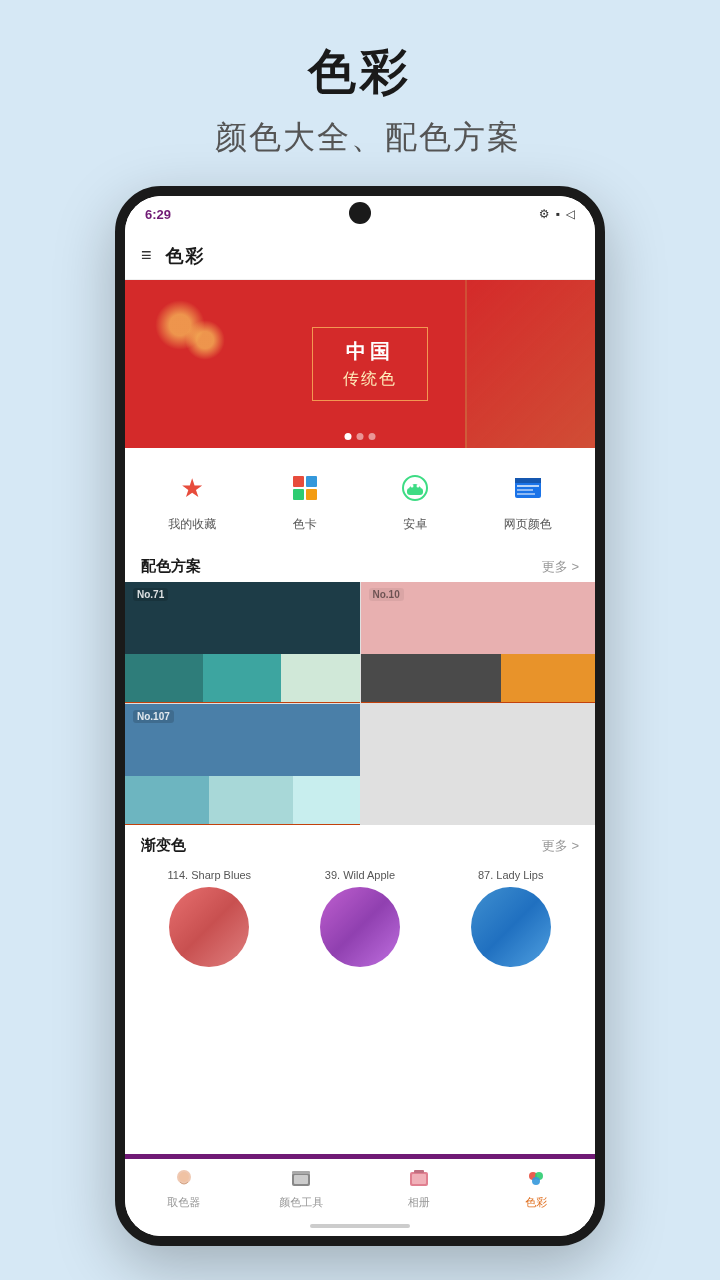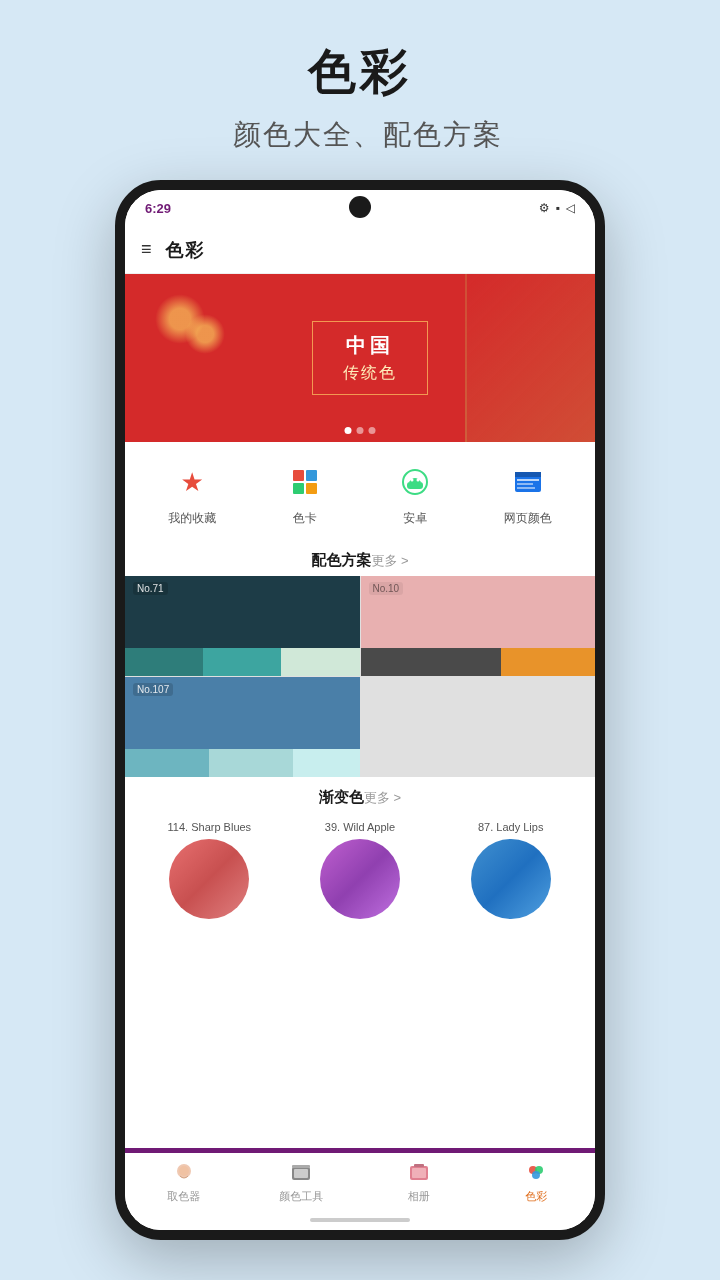--- a/index.html
+++ b/index.html
@@ -19,21 +19,21 @@
       padding-top: 40px;
       margin-bottom: 10px;
     }
     .page-title-main {
       font-size: 48px;
       font-weight: 700;
       color: #1a1a1a;
       letter-spacing: 4px;
     }
     .page-subtitle {
-      font-size: 28px;
+      font-size: 32px;
       color: #555;
       margin-top: 12px;
       letter-spacing: 2px;
       margin-left: 16px;
     }
 
     .phone-frame {
       width: 490px;
       height: 1060px;
       background: #fff;
@@ -219,21 +219,21 @@
     }
     .category-label {
       font-size: 12px;
       color: #555;
       text-align: center;
     }
 
     
     .section-header {
       display: flex;
-      justify-content: center;
+      justify-content: space-between;
       align-items: center;
       padding: 10px 16px 6px;
       background: #fff;
     }
     .section-title {
       font-size: 15px;
       font-weight: 700;
       color: #1a1a1a;
     }
     .section-more {
@@ -246,23 +246,24 @@
     .color-schemes {
       display: grid;
       grid-template-columns: 1fr 1fr;
       gap: 1px;
       background: #e0e0e0;
       margin: 0 0 1px;
     }
     .scheme-card {
       background: #c2410c;
       position: relative;
-      height: 100px;
+      height: 121px;
       overflow: hidden;
       cursor: pointer;
+      font-weight: bold;
     }
     .scheme-label {
       position: absolute;
       top: 6px;
       left: 8px;
       font-size: 10px;
       color: rgba(255,255,255,0.85);
       background: rgba(0,0,0,0.15);
       padding: 1px 4px;
       border-radius: 3px;

